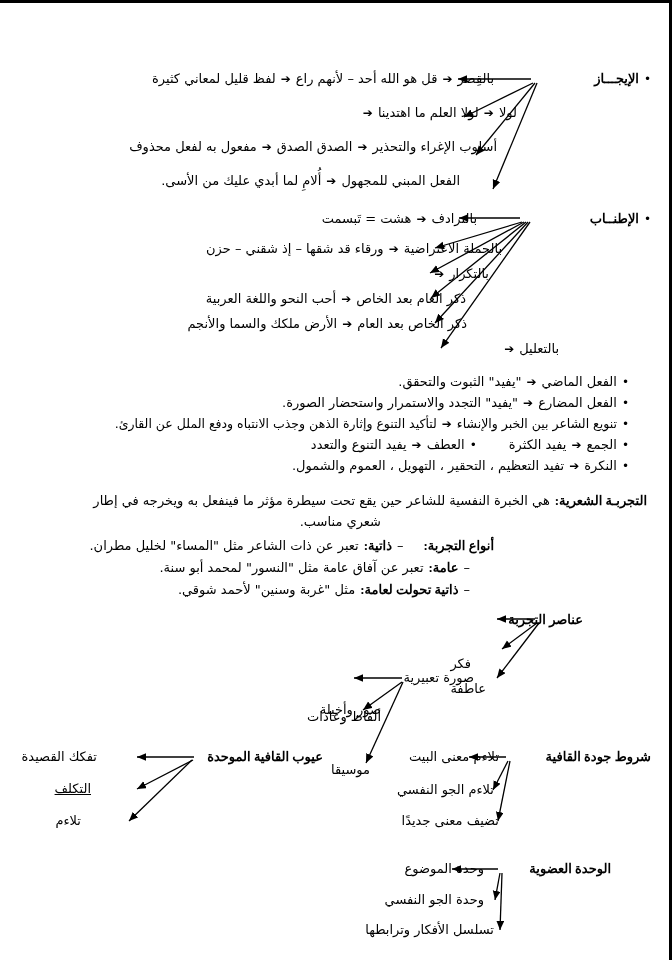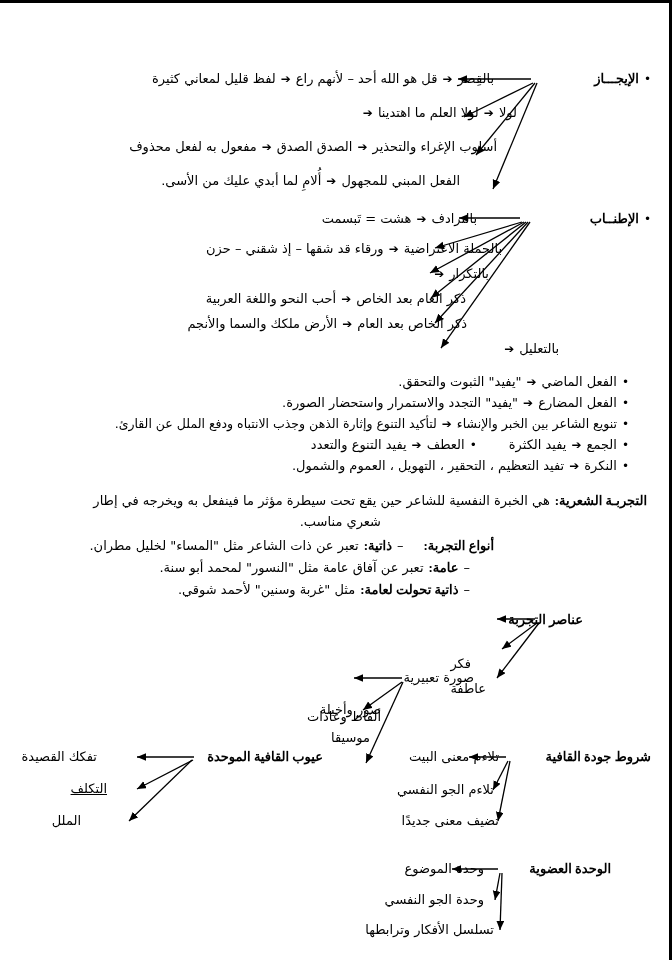--- a/index.html
+++ b/index.html
@@ -262,30 +262,30 @@
     <span>مثل "غربة وسنين" لأحمد شوقي.</span>
   </div>
 
   <div class="txt s13 b hdr rtl-normal" style="top:610px; right:86px;">عناصر التجربة</div>
   <div class="txt s13 rtl-normal" style="top:610px; right:198px;margin-top:44px;">فكر</div>
   <div class="txt s13 rtl-normal" style="top:639px; right:183px;margin-top:40px;">عاطفة</div>
   <div class="txt s13 rtl-normal" style="top:668px; right:195px;">صورة تعبيرية</div>
 
   <div class="txt s13 rtl-normal" style="top:668px; right:288px;margin-top:39px;">ألفاظ وعادات</div>
   <div class="txt s13 rtl-normal" style="top:700px; right:288px;">صور وأخيلة</div>
-  <div class="txt s13 rtl-normal" style="top:728px; right:299px;">موسيقا</div>
+  <div class="txt s13 rtl-normal" style="top:760px; right:299px;">موسيقا</div>
 
   <div class="txt s13 b hdr rtl-normal" style="top:747px; right:18px;">شروط جودة القافية</div>
   <div class="txt s13 rtl-normal" style="top:747px; right:170px;">تلاءم معنى البيت</div>
   <div class="txt s13 rtl-normal" style="top:780px; right:175px;">تلاءم الجو النفسي</div>
   <div class="txt s13 rtl-normal" style="top:811px; right:170px;">تضيف معنى جديدًا</div>
 
   <div class="txt s13 b hdr rtl-normal" style="top:747px; right:346px;">عيوب القافية الموحدة</div>
   <div class="txt s13 rtl-normal" style="top:747px; right:572px;">تفكك القصيدة</div>
-  <div class="txt s13 rtl-normal" style="top:779px; right:562px;text-decoration:underline;">التكلف</div>
-  <div class="txt s13 rtl-normal" style="top:811px; right:588px;">الملل</div>
+  <div class="txt s13 rtl-normal" style="top:779px; right:578px;text-decoration:underline;">التكلف</div>
+  <div class="txt s13 rtl-normal" style="top:811px; right:588px;">تلاءم</div>
 
   <div class="txt s13 b hdr rtl-normal" style="top:859px; right:58px;">الوحدة العضوية</div>
   <div class="txt s13 rtl-normal" style="top:859px; right:185px;">وحدة الموضوع</div>
   <div class="txt s13 rtl-normal" style="top:890px; right:185px;">وحدة الجو النفسي</div>
   <div class="txt s13 rtl-normal" style="top:920px; right:175px;">تسلسل الأفكار وترابطها</div>
 
 </div>
 
 </body></html>

